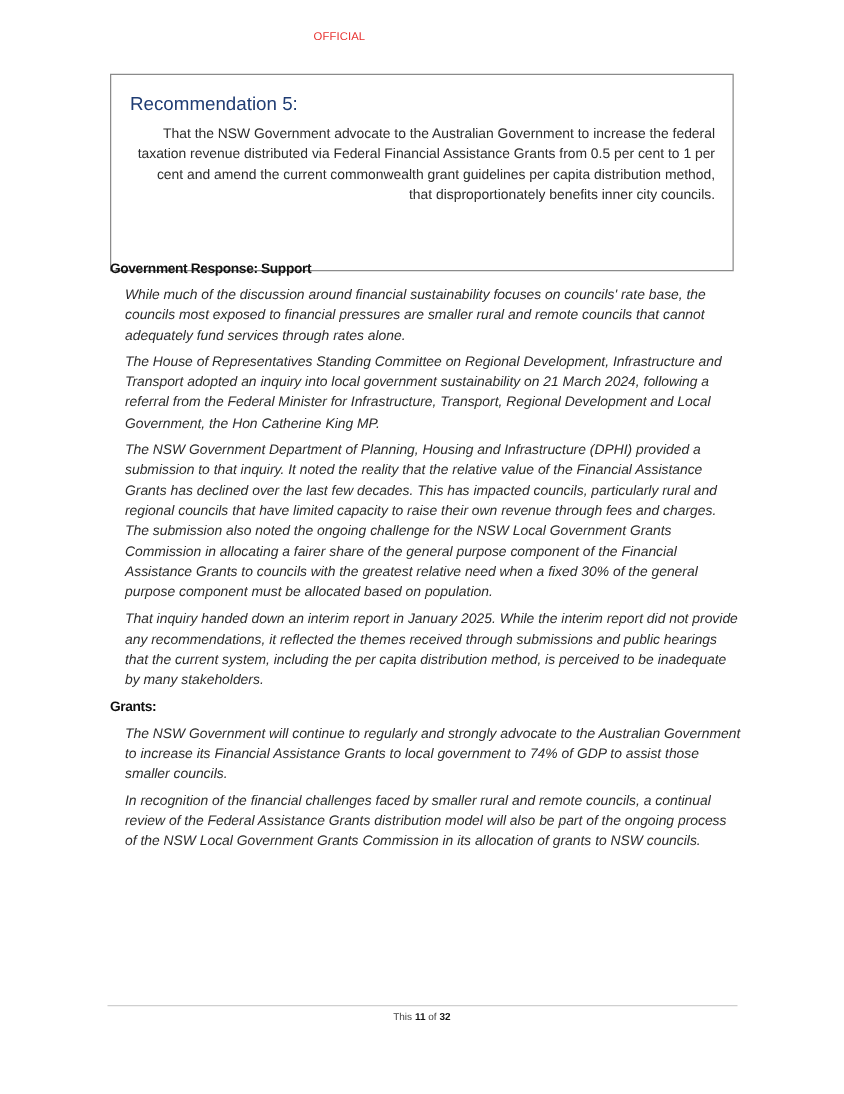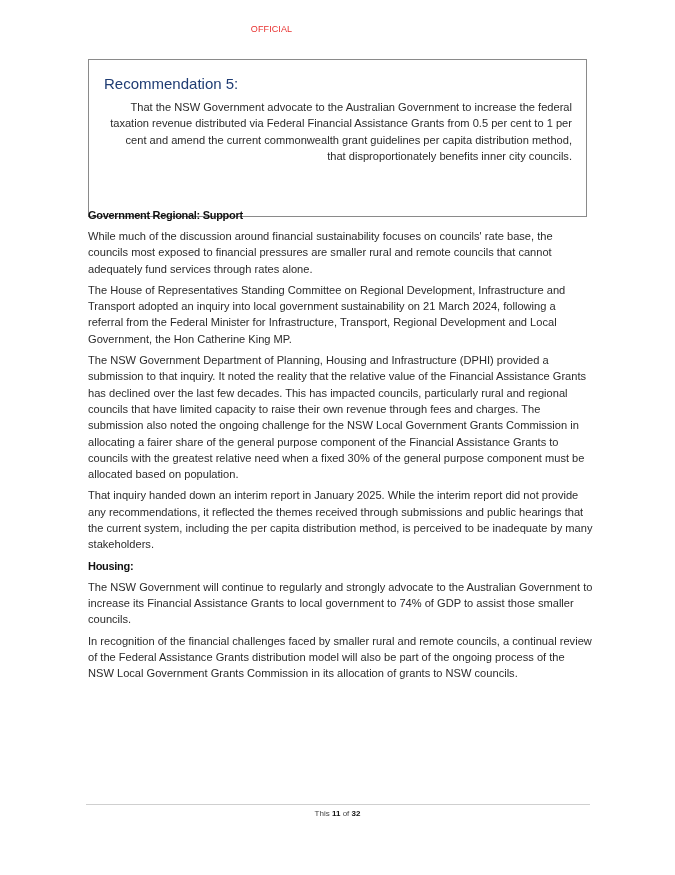--- a/index.html
+++ b/index.html
@@ -60,21 +60,22 @@
     font-weight: bold;
     color: #111111;
     margin: 0 0 5px 0;
     line-height: 16px;
     letter-spacing: -0.3px;
   }
   .para {
     font-size: 11.1px;
     line-height: 16.3px;
     color: #2b2b2b;
-    margin: 0 0 5px 0;
+    margin: 0 0 5px 12px;
+    font-style: italic;
   }
   .footer-rule {
     position: absolute;
     top: 804px;
     left: 86px;
     width: 504px;
     height: 1px;
     background: #cfcfcf;
   }
   .footer {
@@ -95,27 +96,27 @@
 <body>
 
 <div class="classification">OFFICIAL</div>
 
 <div class="rec-box">
   <h2 class="rec-title">Recommendation 5:</h2>
   <p class="rec-body">That the NSW Government advocate to the Australian Government to increase the federal taxation revenue distributed via Federal Financial Assistance Grants from 0.5 per cent to 1 per cent and amend the current commonwealth grant guidelines per capita distribution method, that disproportionately benefits inner city councils.</p>
 </div>
 
 <div class="content">
-  <div class="section-heading">Government Regional: Support</div>
+  <div class="section-heading">Government Response: Support</div>
   <p class="para">While much of the discussion around financial sustainability focuses on councils' rate base, the councils most exposed to financial pressures are smaller rural and remote councils that cannot adequately fund services through rates alone.</p>
   <p class="para">The House of Representatives Standing Committee on Regional Development, Infrastructure and Transport adopted an inquiry into local government sustainability on 21 March 2024, following a referral from the Federal Minister for Infrastructure, Transport, Regional Development and Local Government, the Hon Catherine King MP.</p>
   <p class="para">The NSW Government Department of Planning, Housing and Infrastructure (DPHI) provided a submission to that inquiry. It noted the reality that the relative value of the Financial Assistance Grants has declined over the last few decades. This has impacted councils, particularly rural and regional councils that have limited capacity to raise their own revenue through fees and charges. The submission also noted the ongoing challenge for the NSW Local Government Grants Commission in allocating a fairer share of the general purpose component of the Financial Assistance Grants to councils with the greatest relative need when a fixed 30% of the general purpose component must be allocated based on population.</p>
   <p class="para">That inquiry handed down an interim report in January 2025. While the interim report did not provide any recommendations, it reflected the themes received through submissions and public hearings that the current system, including the per capita distribution method, is perceived to be inadequate by many stakeholders.</p>
 
-  <div class="section-heading">Housing:</div>
+  <div class="section-heading">Grants:</div>
   <p class="para">The NSW Government will continue to regularly and strongly advocate to the Australian Government to increase its Financial Assistance Grants to local government to 74% of GDP to assist those smaller councils.</p>
   <p class="para">In recognition of the financial challenges faced by smaller rural and remote councils, a continual review of the Federal Assistance Grants distribution model will also be part of the ongoing process of the NSW Local Government Grants Commission in its allocation of grants to NSW councils.</p>
 </div>
 
 <div class="footer-rule"></div>
 <div class="footer">
   <span>This</span>
   <b>11</b>
   <span>of</span>
   <b>32</b>

